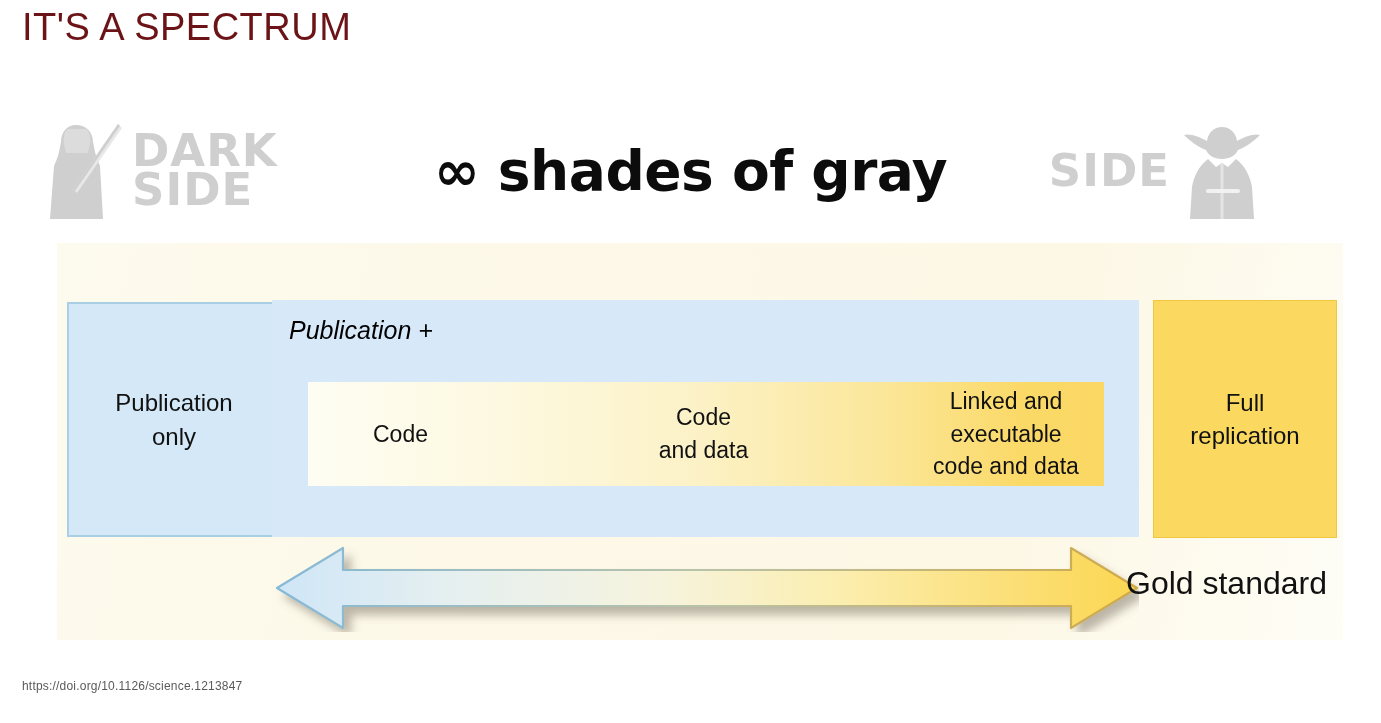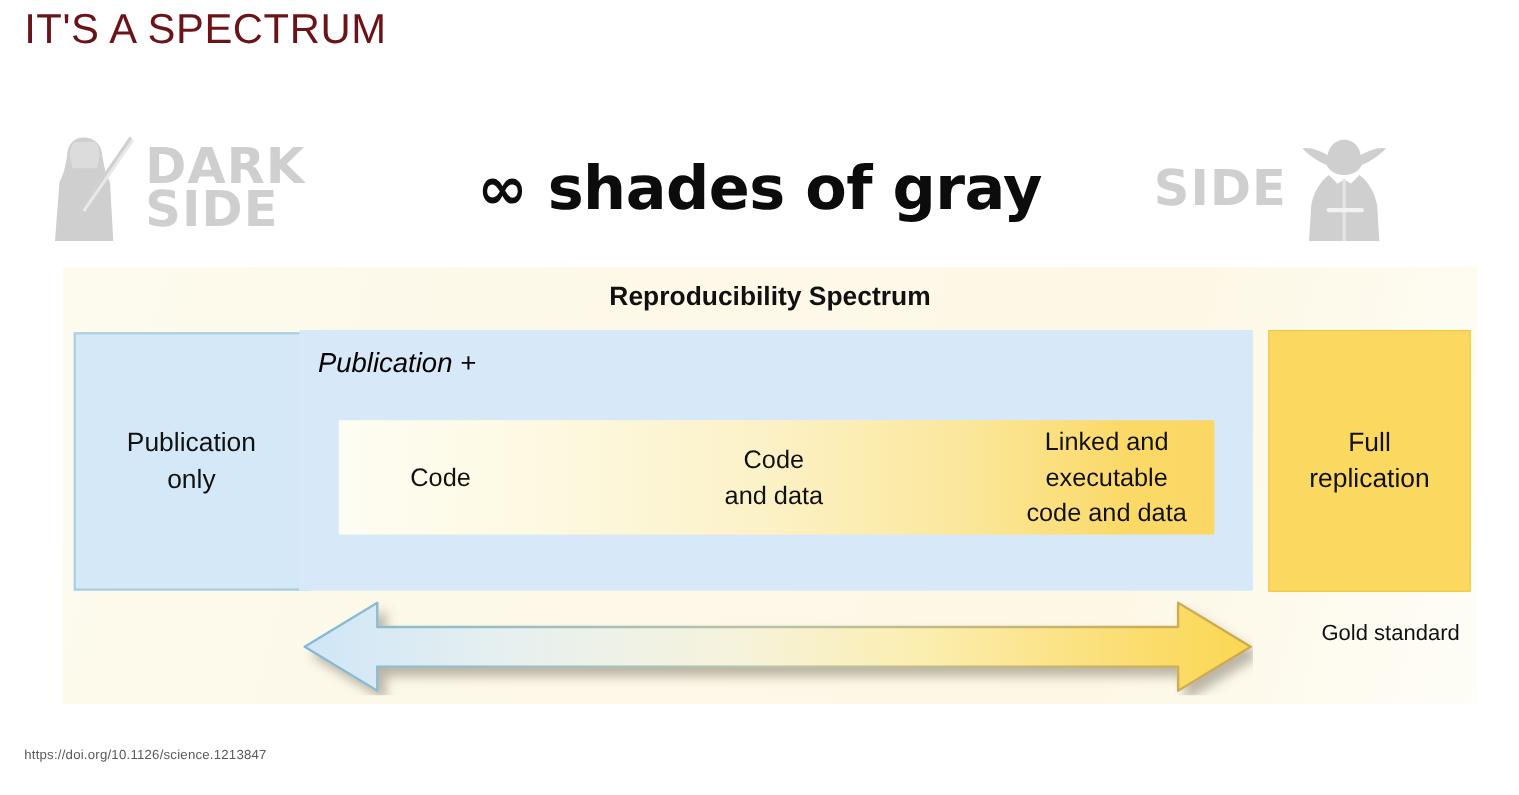--- a/index.html
+++ b/index.html
@@ -198,21 +198,21 @@
     left: 8px;
     top: 22px;
     font-size: 24px;
     color: #111111;
     white-space: nowrap;
   }
   #gold-standard-label {
     position: absolute;
     right: 16px;
     top: 22px;
-    font-size: 20px;
+    font-size: 32px;
     color: #111111;
     white-space: nowrap;
     margin-left: 21px;
   }
   #spectrum-arrow {
     position: absolute;
     left: 218px;
     top: 1px;
     width: 864px;
     height: 88px;
@@ -264,21 +264,20 @@
     </svg>
   </div>
 
   <div id="headline">
     <div id="headline-text">∞ shades of gray</div>
   </div>
 </div>
 
 <div id="figure-panel">
 
-  <div id="figure-caption">Reproducibility Spectrum</div>
 
   <div id="publication-only-box">
     <div id="publication-only-label" style="white-space:pre-line">Publication
 only</div>
   </div>
 
   <div id="publication-plus-panel">
     <div id="publication-plus-label">Publication +</div>
 
     <div id="spectrum-band">

